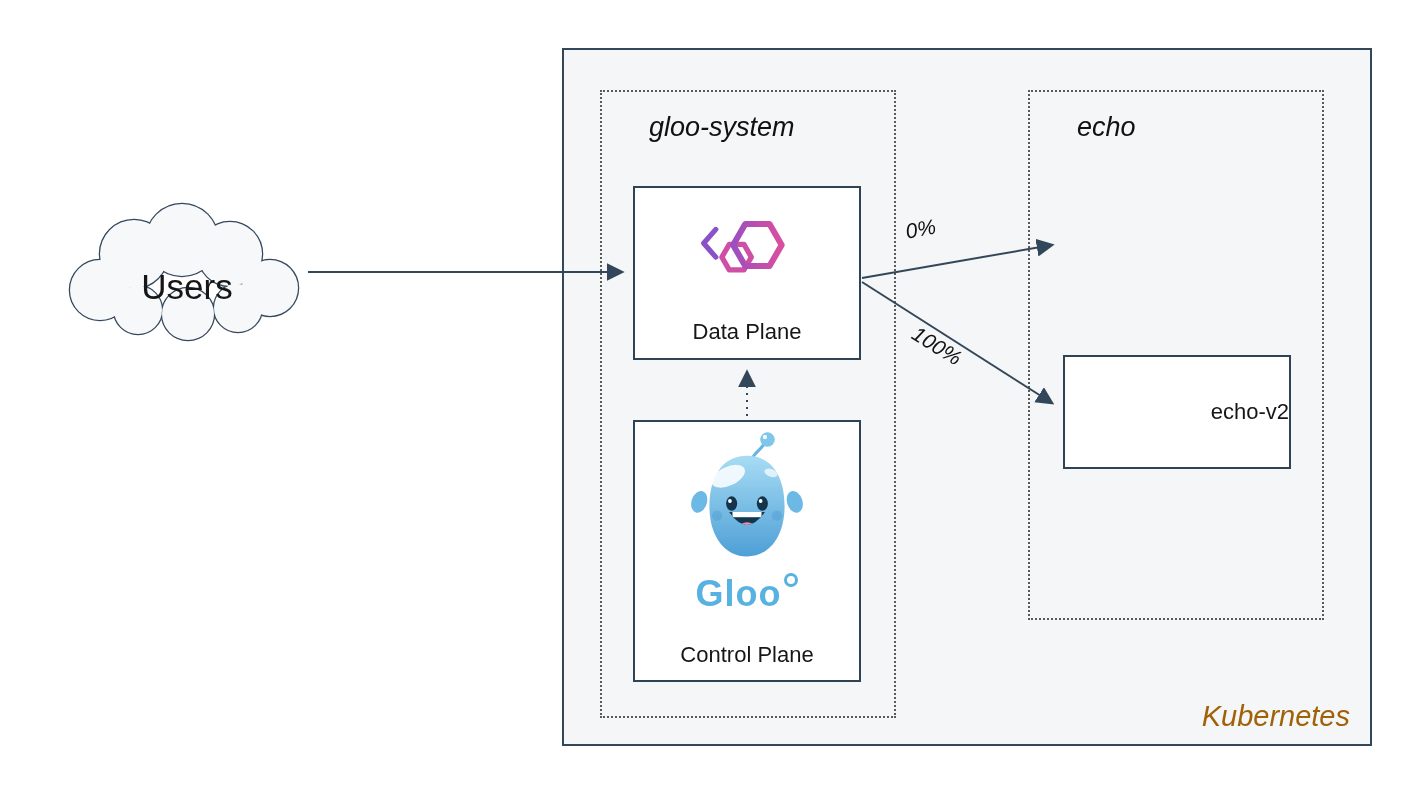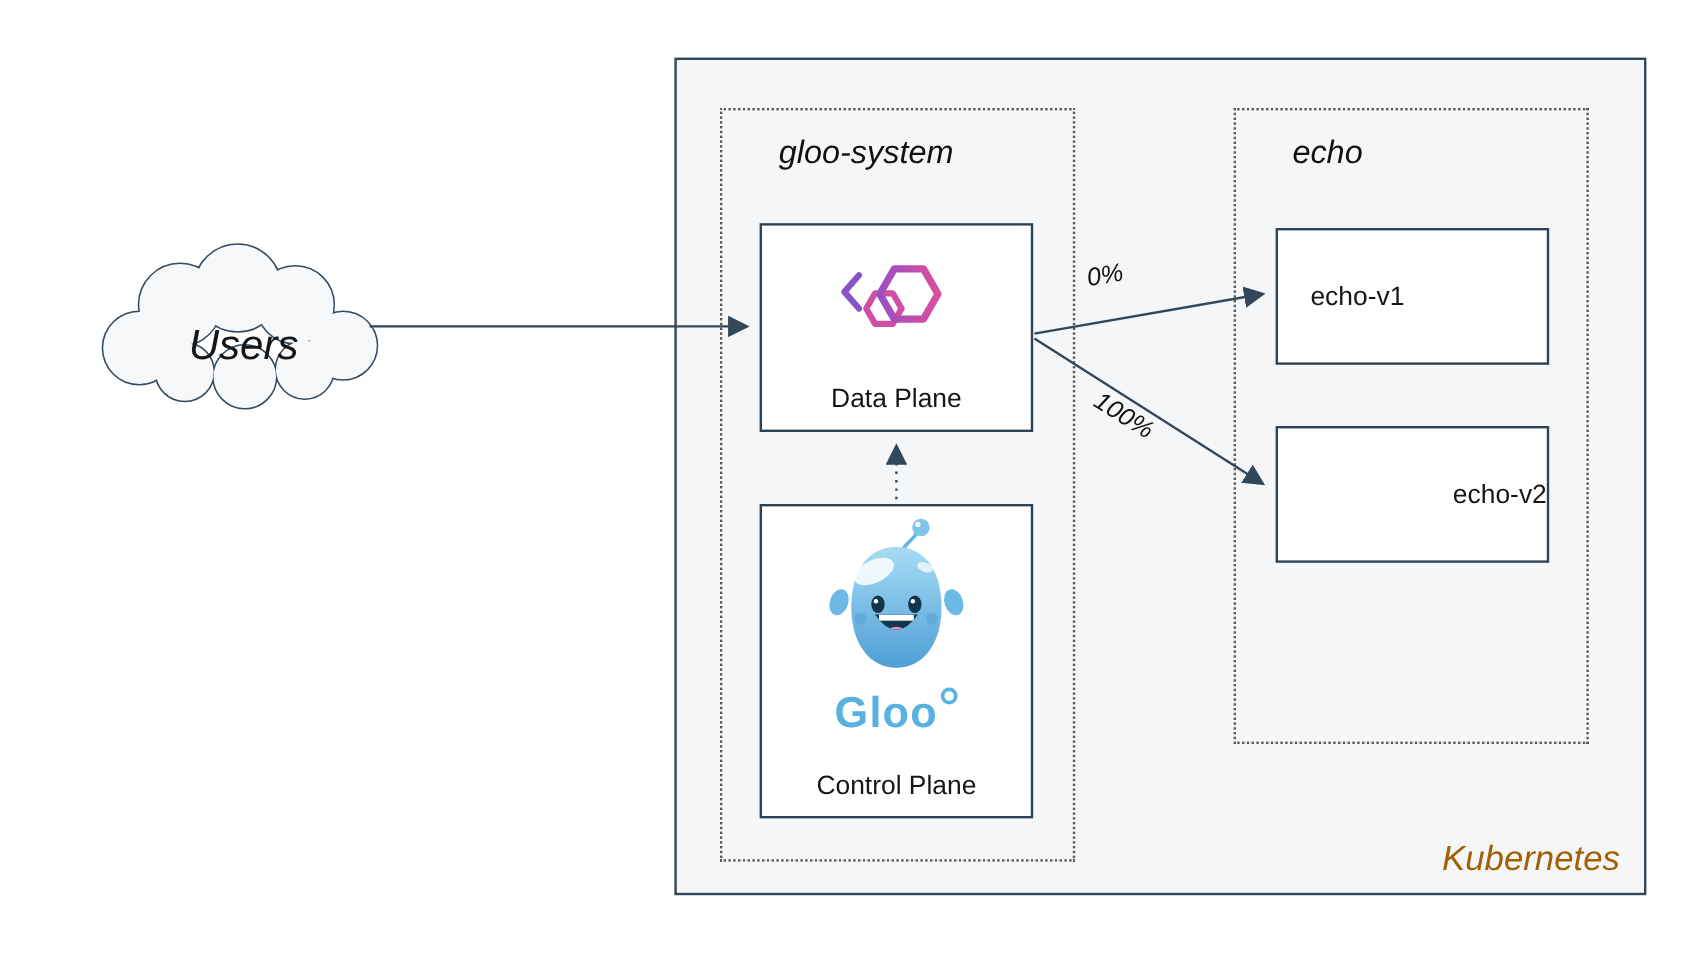--- a/index.html
+++ b/index.html
@@ -26,21 +26,21 @@
     position:absolute;background:#ffffff;border:2px solid #2f4356;box-sizing:border-box;
     display:flex;flex-direction:column;align-items:center;
   }
   .node-label{font-size:22px;color:#161616;}
   .node-dp{left:633px;top:186px;width:228px;height:174px;justify-content:space-between;padding:16px 0 13px;}
   .node-cp{left:633px;top:420px;width:228px;height:262px;padding:6px 0 12px;}
   .node-cp .node-label{margin-top:auto;}
   .node-svc{left:1063px;width:228px;height:114px;flex-direction:row;align-items:center;justify-content:flex-start;padding-left:27px;}
   .node-v1{top:190px;}
   .node-v2{top:355px;justify-content:flex-end;}
-  .cloud-wrap{position:absolute;left:58px;top:192px;width:282px;height:164px;font-style:italic;}
+  .cloud-wrap{position:absolute;left:42px;top:192px;width:282px;height:164px;}
   .wordmark{
     display:flex;align-items:flex-start;color:#57b1e1;font-weight:800;
     font-size:36px;letter-spacing:1px;line-height:1;margin-top:2px;
   }
   .wordmark .bubble{
     width:8px;height:8px;border:3px solid #57b1e1;border-radius:50%;
     margin-left:3px;margin-top:-3px;
   }
   .edges-layer{position:absolute;left:0;top:0;width:1420px;height:810px;pointer-events:none;}
   .edge-label{font-size:21px;font-style:italic;fill:#111;}
@@ -133,23 +133,20 @@
           <stop offset="1" stop-color="#d94f9e"></stop>
         </linearGradient>
       </defs>
       <path d="M24,28 L10,44 L24,60" stroke="#8b52c7" stroke-width="6" fill="none" stroke-linecap="round" stroke-linejoin="round"></path>
       <polygon points="65,60 56.5,74.7 39.5,74.7 31,60 39.5,45.3 56.5,45.3" stroke="#cf4fa5" stroke-width="6" fill="none" stroke-linejoin="round"></polygon>
       <polygon points="100,46 86,70.2 58,70.2 44,46 58,21.8 86,21.8" stroke="url(#hexG)" stroke-width="7" fill="none" stroke-linejoin="round"></polygon>
     </svg>
     <div class="node-label">Data Plane</div>
   </div>
 
-  <div class="node node-svc node-v1">
-    <div class="node-label">echo-v1</div>
-  </div>
   <div class="node node-svc node-v2">
     <div class="node-label">echo-v2</div>
   </div>
 
   <svg class="edges-layer" width="1420" height="810" viewBox="0 0 1420 810">
     <defs>
       <marker id="arrow" viewBox="0 0 10 10" refX="8.5" refY="5" markerWidth="9" markerHeight="9" orient="auto-start-reverse">
         <path d="M0,0 L10,5 L0,10 Z" fill="#33475b"></path>
       </marker>
     </defs>

